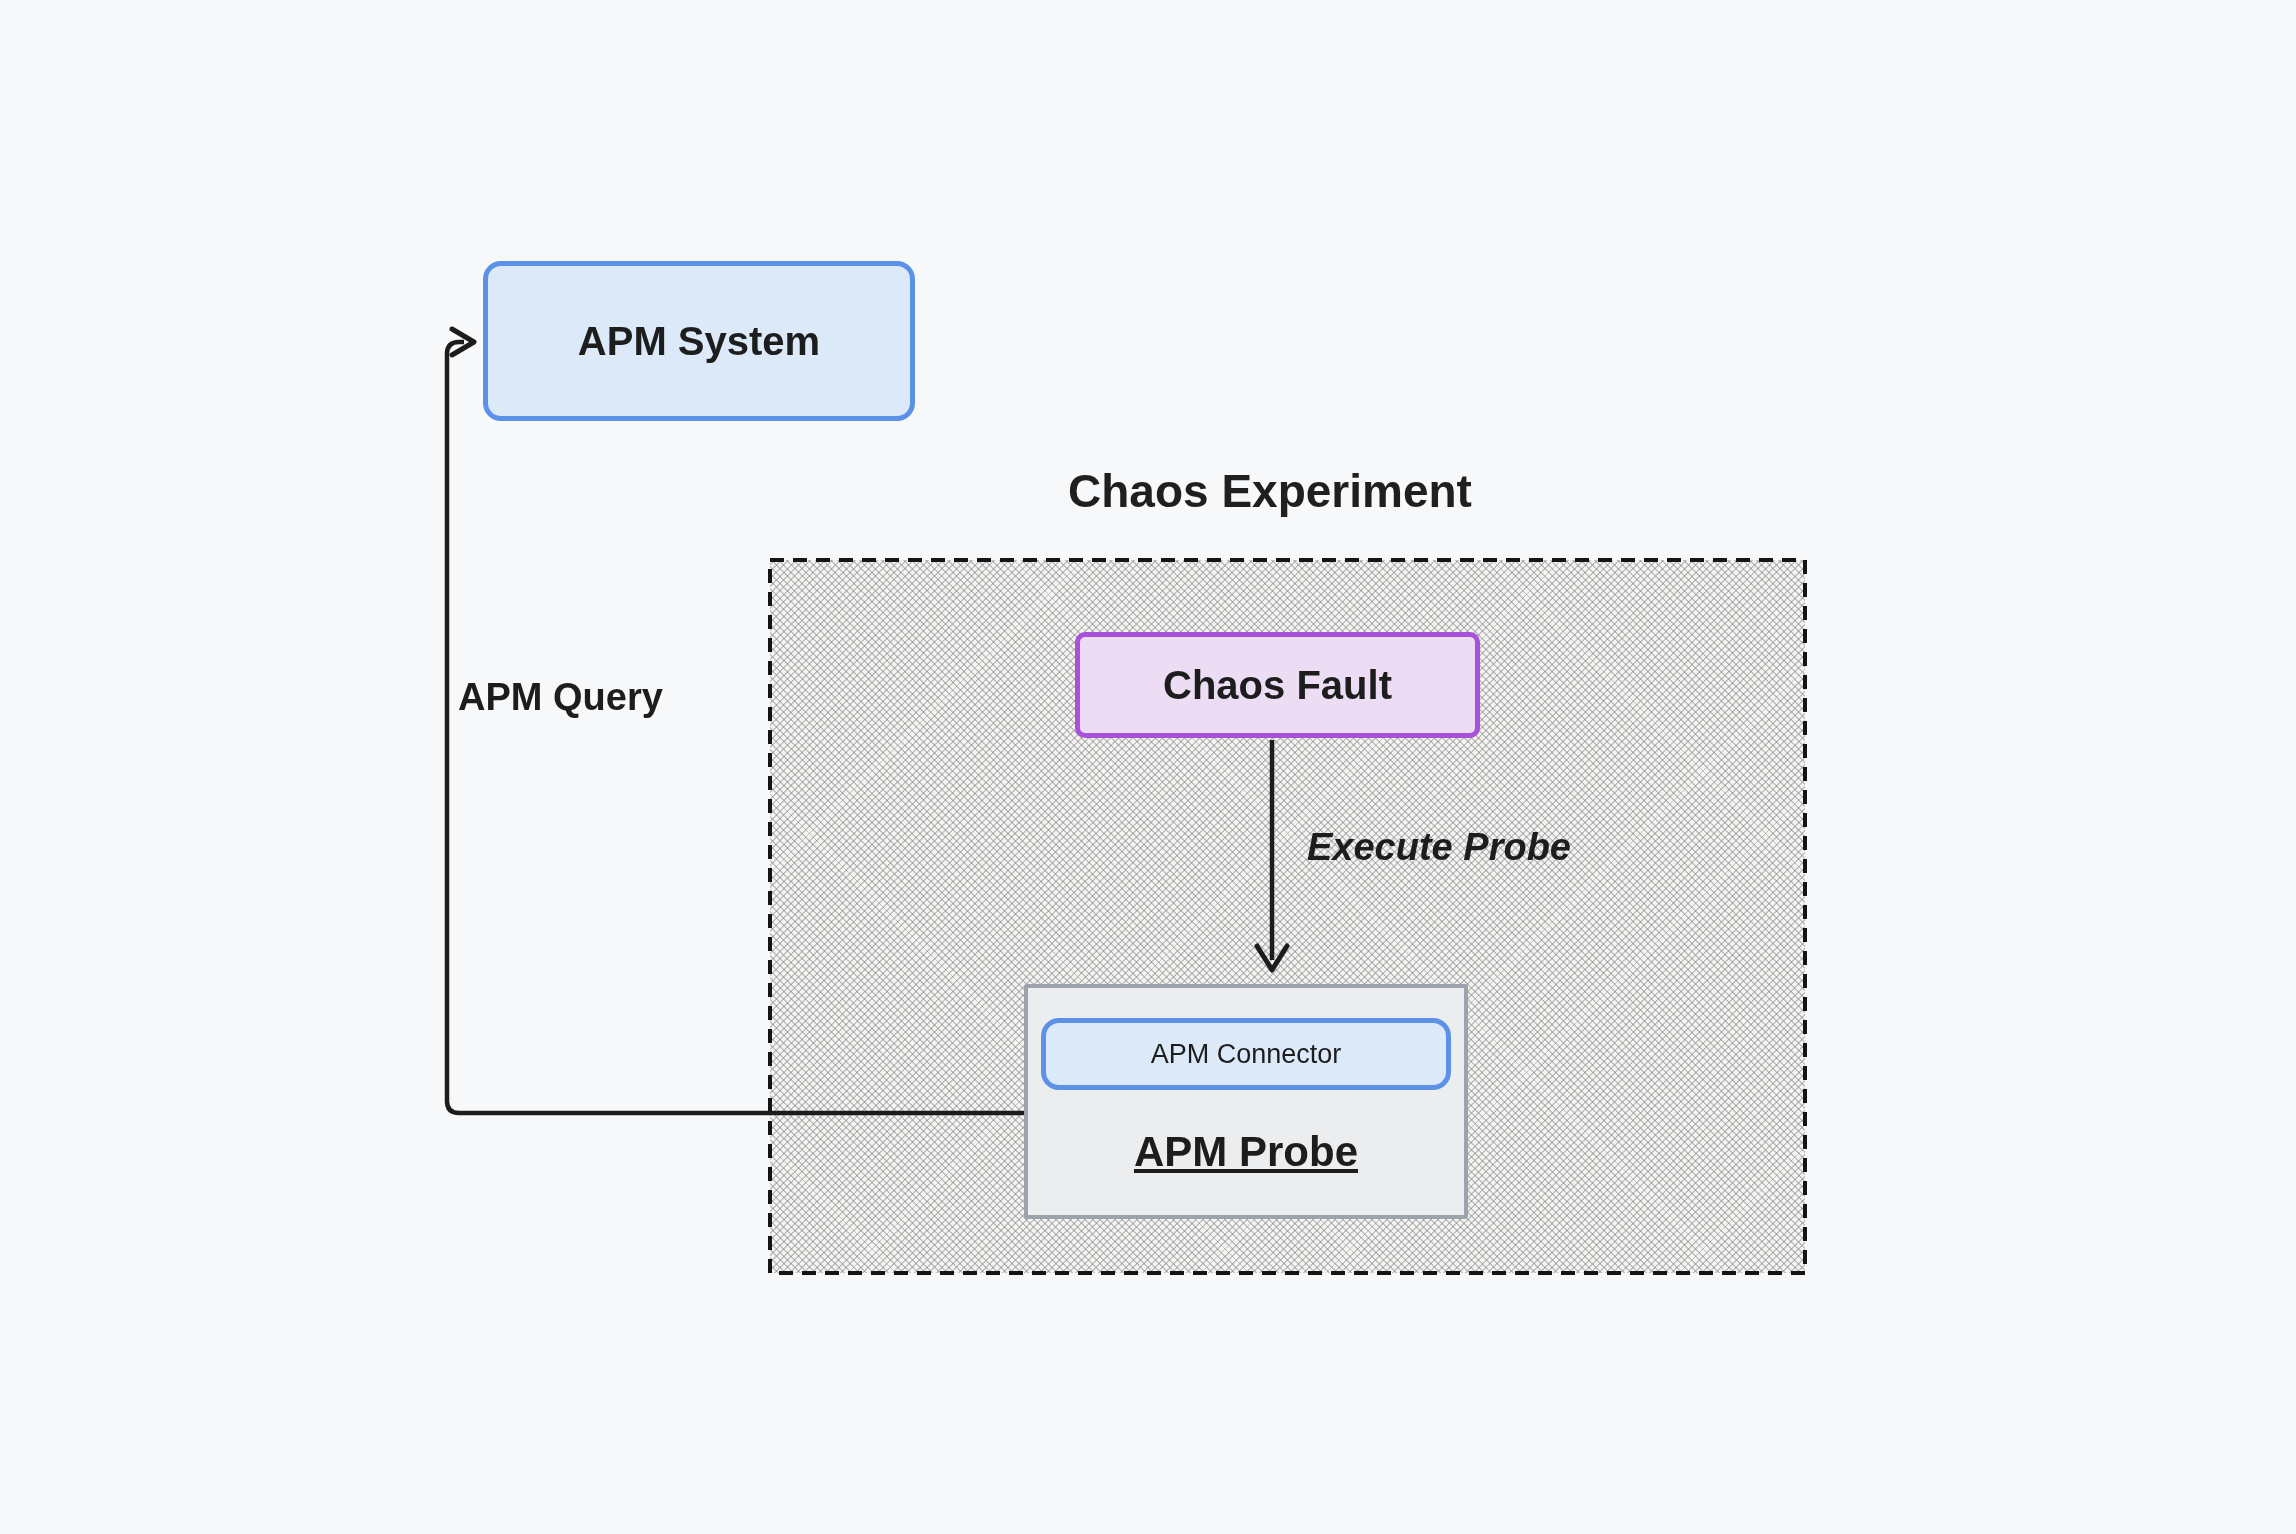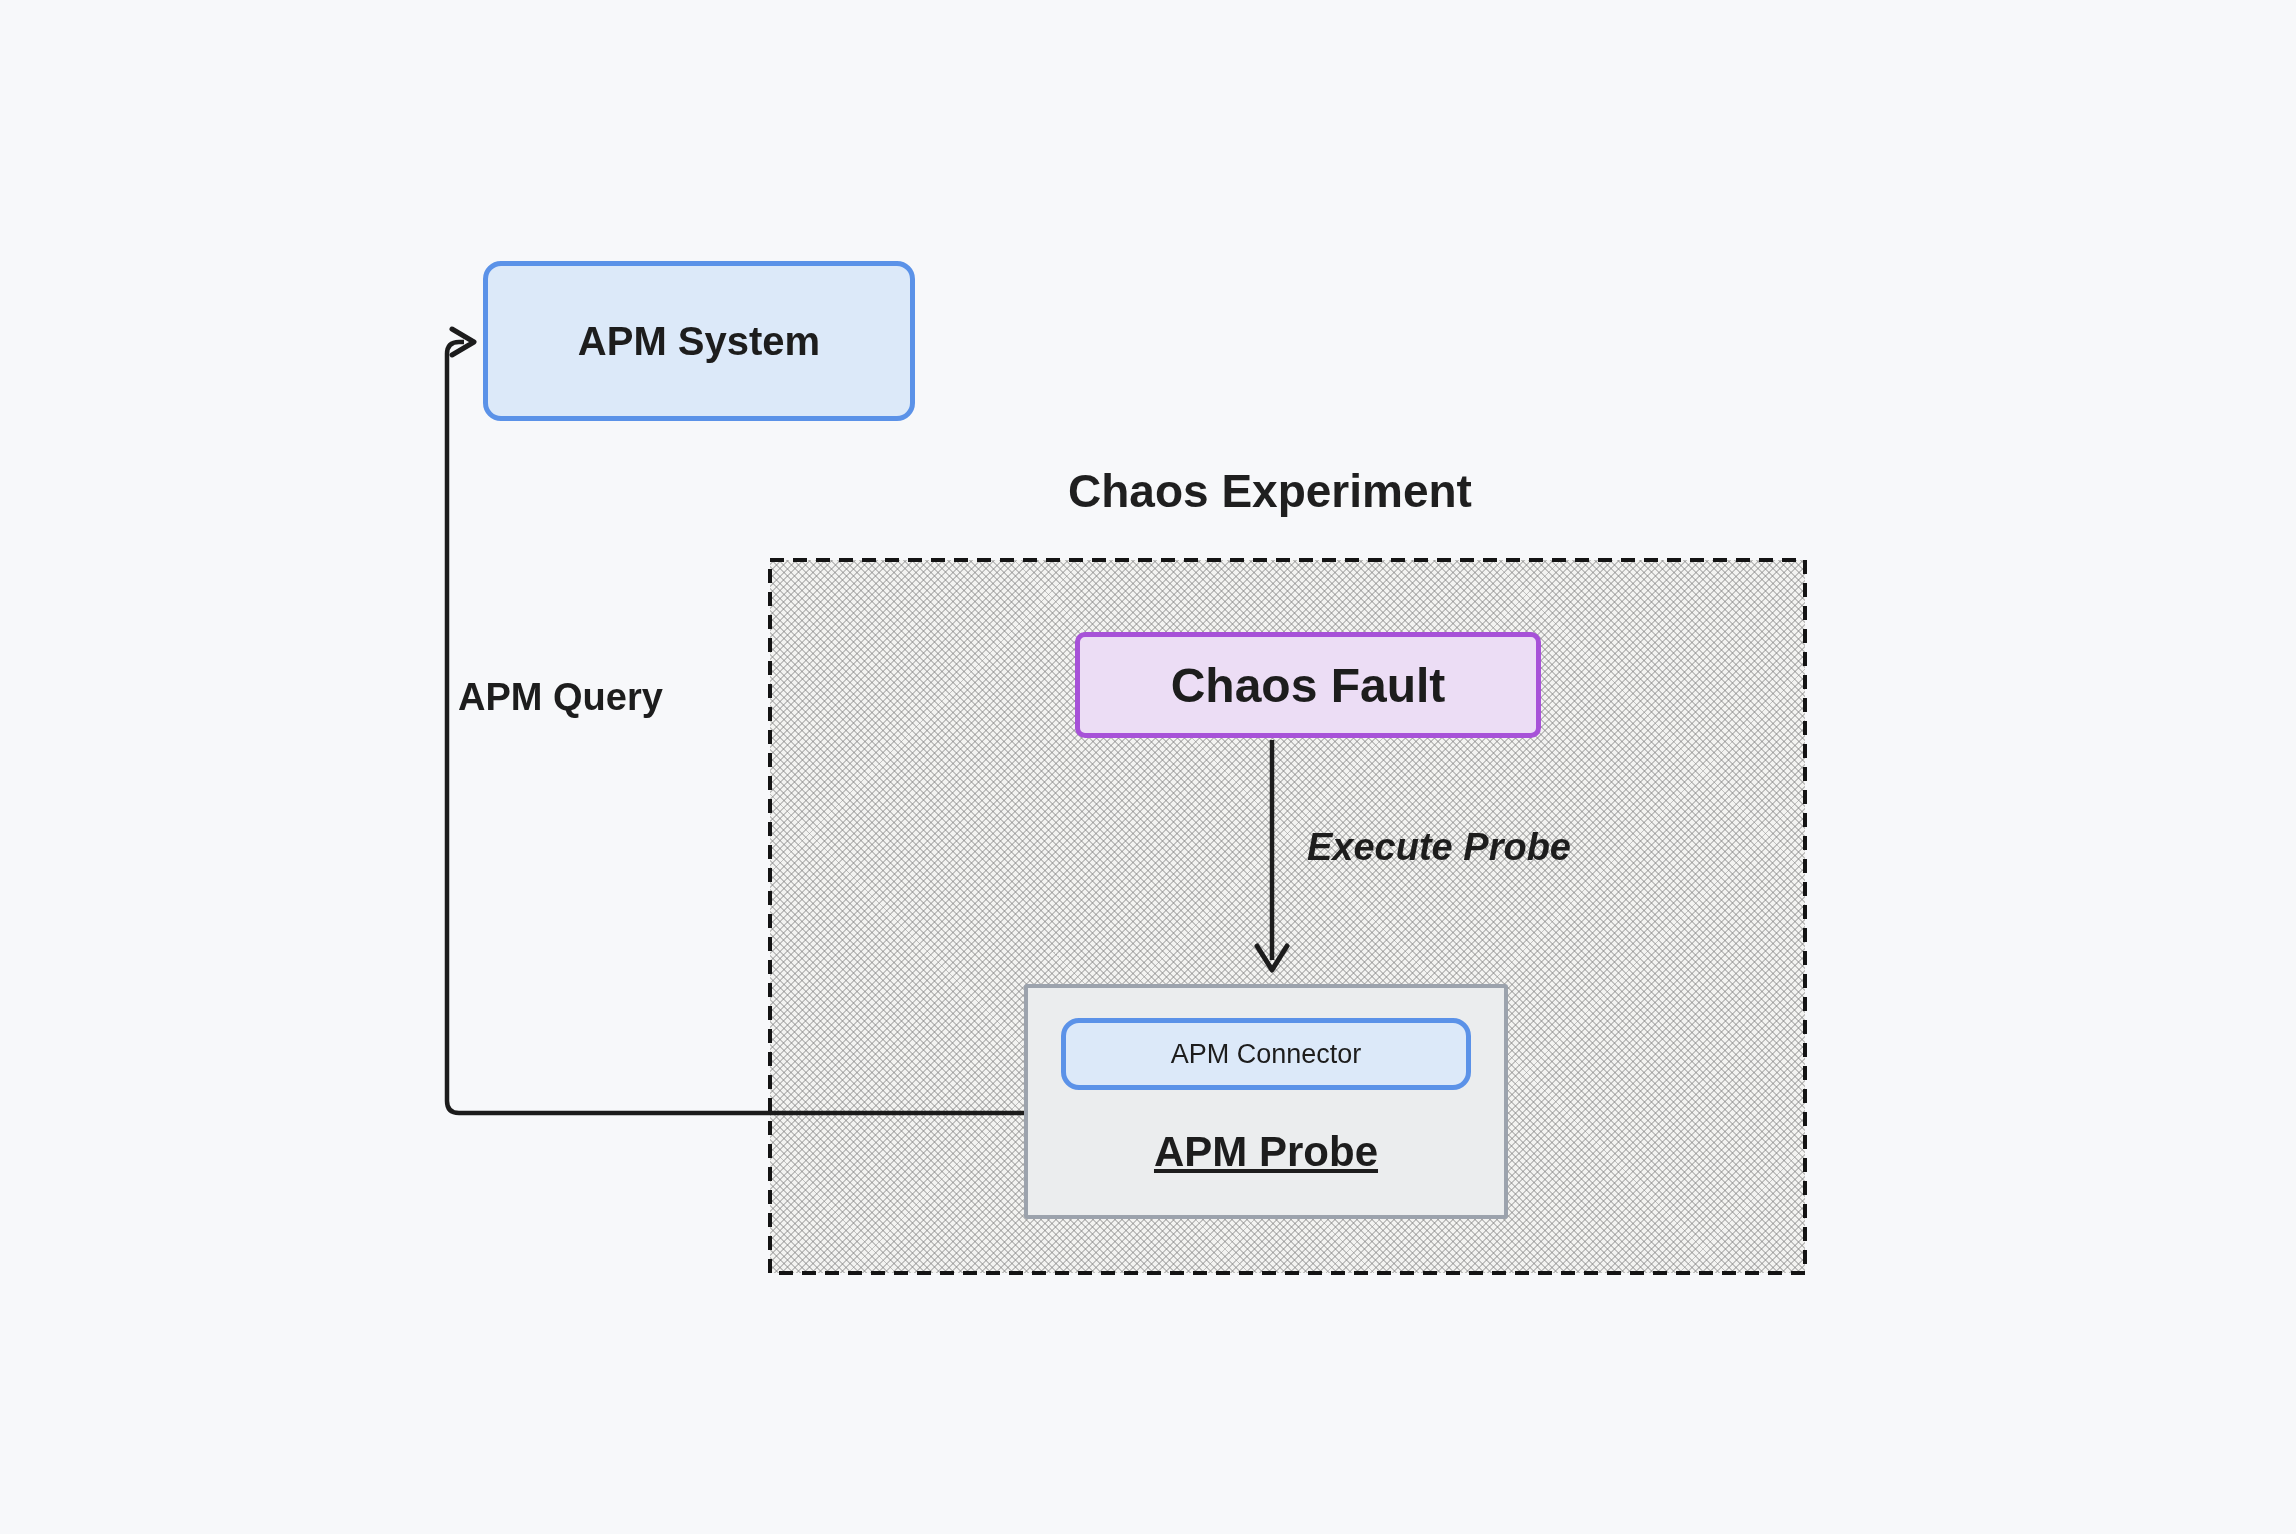--- a/index.html
+++ b/index.html
@@ -53,24 +53,24 @@
     align-items: center;
     justify-content: center;
     font-weight: 600;
     color: var(--text, #1d1d1d);
   }
   .node.blue   { border: 5px solid var(--blue_border, #5b92e8);   background: var(--blue_fill, #dce9f9);   border-radius: 18px; }
   .node.purple { border: 5px solid var(--purple_border, #a752d8); background: var(--purple_fill, #ecddf5); border-radius: 10px; }
   .node.gray   { border: 4px solid var(--gray_border, #9ca3ad);   background: var(--gray_fill, #ebedee);   border-radius: 3px; }
 
   .apm-system  { left: 483px;  top: 261px; width: 432px; height: 160px; font-size: 40px; }
-  .chaos-fault { left: 1075px; top: 632px; width: 466px; height: 106px; font-size: 48px; }
+  .chaos-fault { left: 1075px; top: 632px; width: 405px; height: 106px; font-size: 40px; }
 
   .apm-probe {
-    left: 1024px; top: 984px; width: 484px; height: 235px;
+    left: 1024px; top: 984px; width: 444px; height: 235px;
     flex-direction: column;
     justify-content: flex-start;
   }
   .connector {
     position: relative;
     width: 410px; height: 72px;
     margin-top: 30px;
     border-width: 4px;
     border-radius: 3px;
     font-size: 27px;

